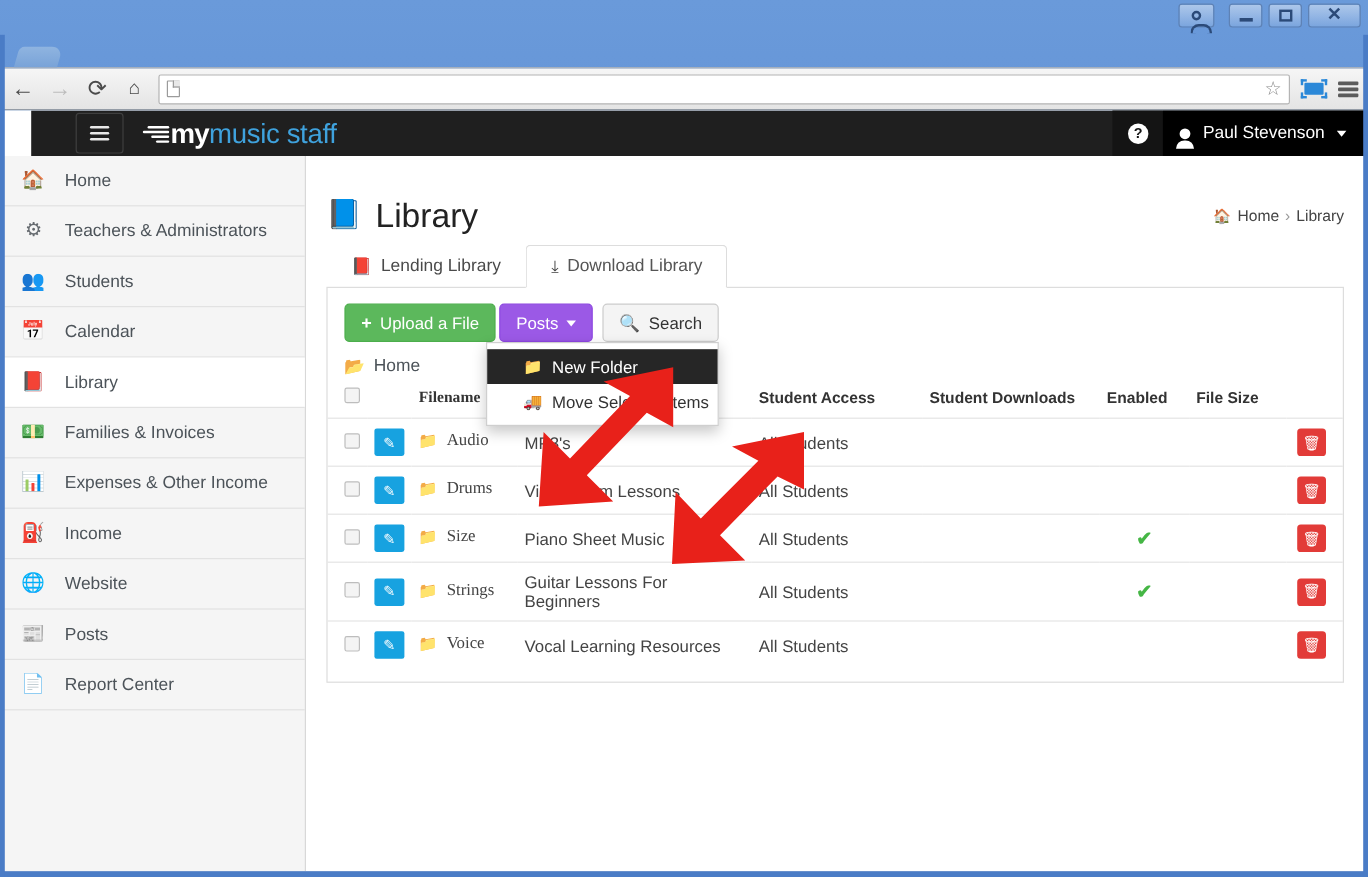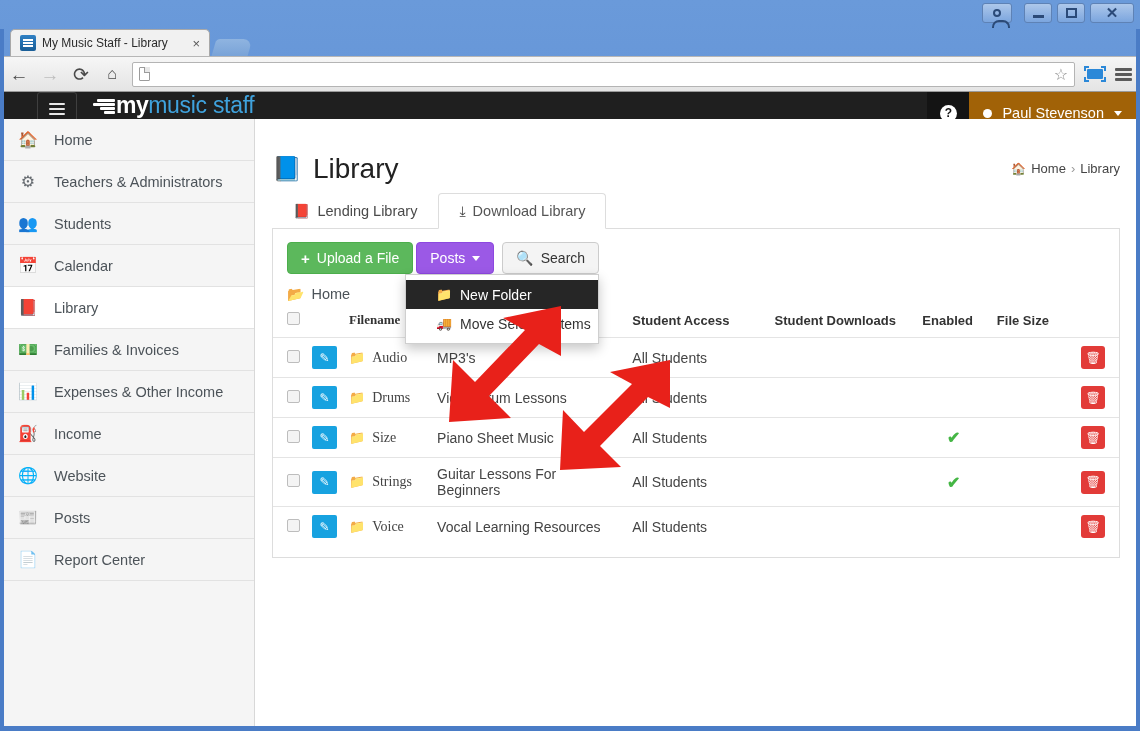--- a/index.html
+++ b/index.html
@@ -153,23 +153,24 @@
   .viewport {
     position: relative;
     width: 1140px;
     height: 650px;
     background: #fff;
     overflow: hidden;
   }
 
   
   .app-header {
-    height: 27px; background: #1f1f1f;
-    display: flex; 
+    height: 38px; background: #1f1f1f;
+    display: flex; align-items: center;
     color: #fff;
+    margin-left: 26px;
   }
   .hamburger-btn {
     width: 40px; height: 34px; margin-left: 37px;
     border: 1px solid #3f3f3f; border-radius: 3px;
     display: flex; align-items: center; justify-content: center;
     flex-direction: column; gap: 3px;
   }
   .hamburger-btn i { width: 16px; height: 2px; background: #e8e8e8; border-radius: 1px; }
   .brand { margin-left: 16px; display: flex; align-items: baseline; gap: 0; }
   .brand .mark {
@@ -189,21 +190,21 @@
   .help-btn {
     background: #141414; height: 42px; width: 42px;
     display: flex; align-items: center; justify-content: center;
   }
   .help-circle {
     width: 17px; height: 17px; border-radius: 50%; background: #fff;
     color: #141414; font-size: 12px; font-weight: bold;
     display: flex; align-items: center; justify-content: center;
   }
   .user-btn {
-    background: #a16207; height: 42px; padding: 0 18px 0 14px;
+    background: #000000; height: 42px; padding: 0 18px 0 14px;
     display: flex; align-items: center; gap: 7px;
     font-size: 14.5px; color: #fff;
   }
   .user-ico {
     width: 9px; height: 9px; border-radius: 50%; background: #fff;
     position: relative; margin-right: 3px;
   }
   .user-ico::after {
     content:""; position:absolute; left:-3px; top:10px;
     width: 15px; height: 7px; background: #fff; border-radius: 7px 7px 0 0;
@@ -425,25 +426,20 @@
       <div class="win-btn">
         <span class="glyph-max"></span>
       </div>
       <div class="win-btn close">
         <span class="glyph-close">✕</span>
       </div>
     </div>
   </div>
 
   <div class="tabstrip">
-    <div class="browser-tab">
-      <span class="tab-favicon"></span>
-      <span class="tab-title">My Music Staff - Library</span>
-      <span class="tab-close">×</span>
-    </div>
     <div class="tab-newtab"></div>
   </div>
 
   <div class="navbar">
     <span class="nav-ico">←</span>
     <span class="nav-ico dim">→</span>
     <span class="nav-ico">⟳</span>
     <span class="nav-ico home">⌂</span>
     <div class="urlbar">
       <span class="page-icon"></span>

